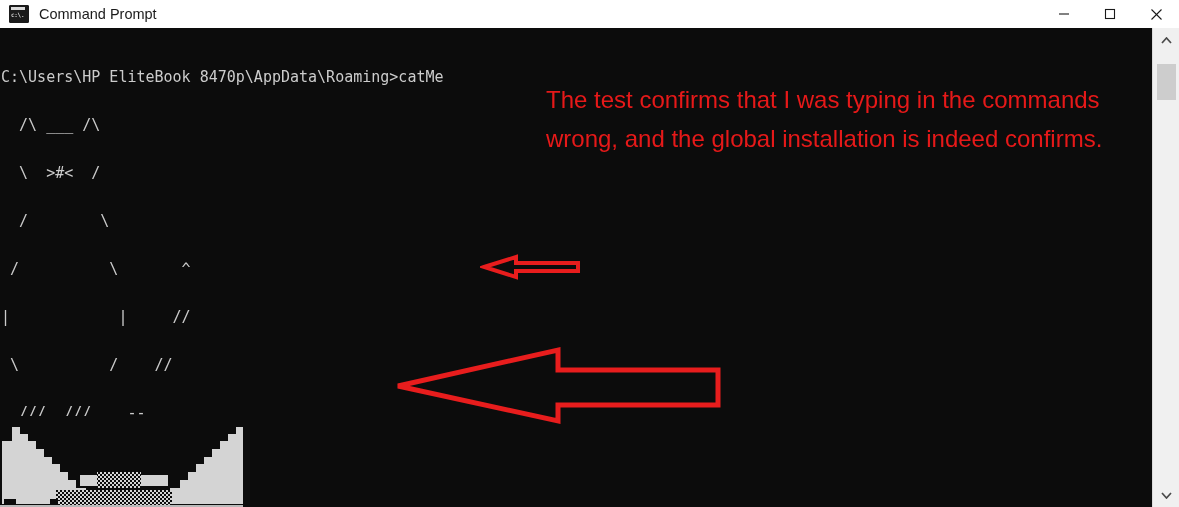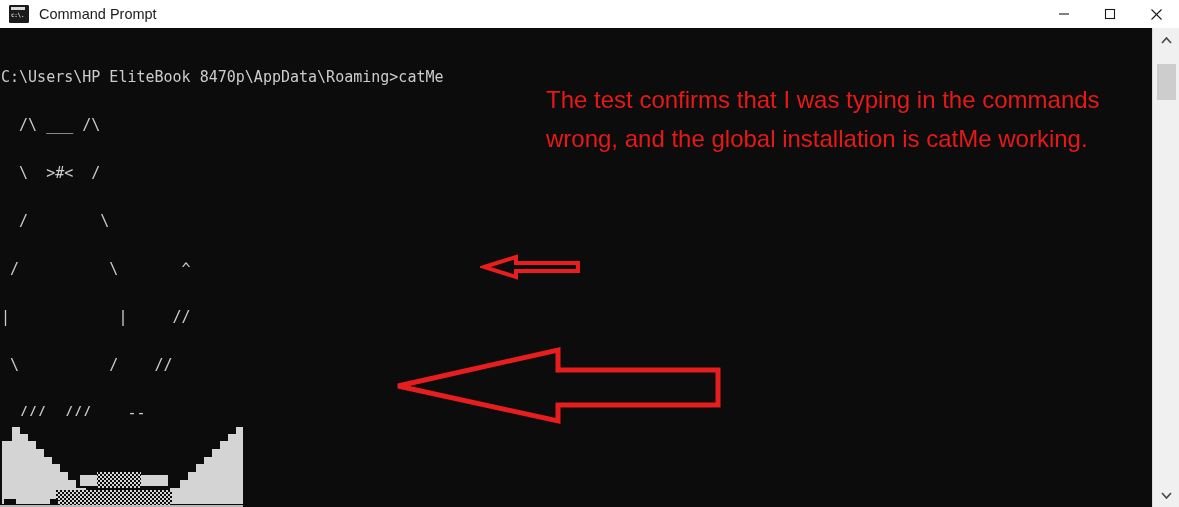--- a/index.html
+++ b/index.html
@@ -246,21 +246,21 @@
         <rect x="56" y="74" width="116" height="11" fill="url(#dither)"></rect>
         <rect x="60" y="83" width="112" height="8" fill="url(#dither)"></rect>
 
         <rect x="4" y="83" width="12" height="8" fill="#0c0c0c"></rect>
         <rect x="50" y="83" width="8" height="8" fill="#0c0c0c"></rect>
 
         <rect x="0" y="89" width="243" height="2" fill="#b9b9b9"></rect>
       </svg>
     </div>
 
-    <div class="annot">The test confirms that I was typing in the commands wrong, and the global installation is catMe working.</div>
+    <div class="annot">The test confirms that I was typing in the commands wrong, and the global installation is indeed confirms.</div>
 
     <svg class="arrow arrow-small" width="102" height="26" viewBox="0 0 102 26">
       <polygon points="4,13 36,3 36,9 98,9 98,17 36,17 36,23" fill="none" stroke="#e81d1d" stroke-width="4" stroke-linejoin="miter"></polygon>
     </svg>
 
     <svg class="arrow arrow-big" width="332" height="82" viewBox="0 0 332 82">
       <polygon points="6,42 166,6 166,26 326,26 326,61 166,61 166,77" fill="none" stroke="#e81d1d" stroke-width="5" stroke-linejoin="miter"></polygon>
     </svg>
 
     <div class="scrollbar">

